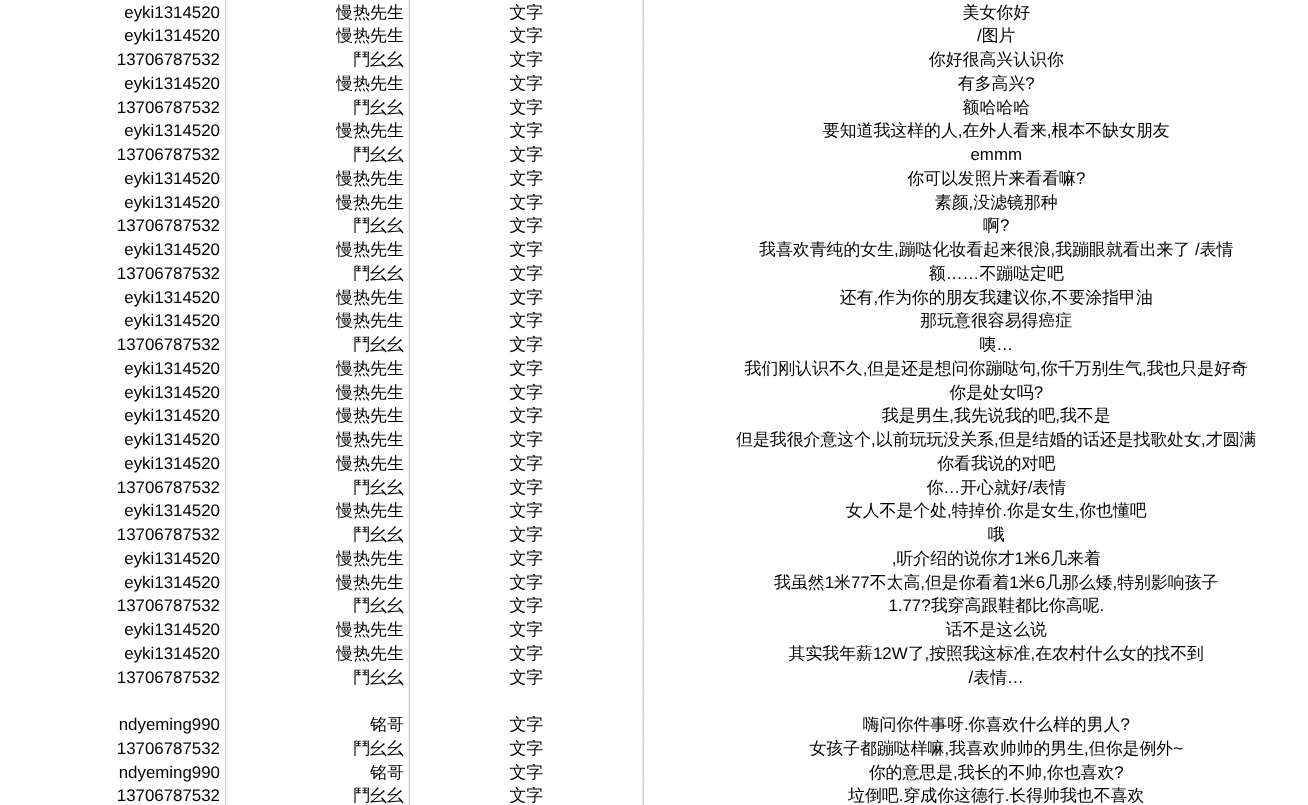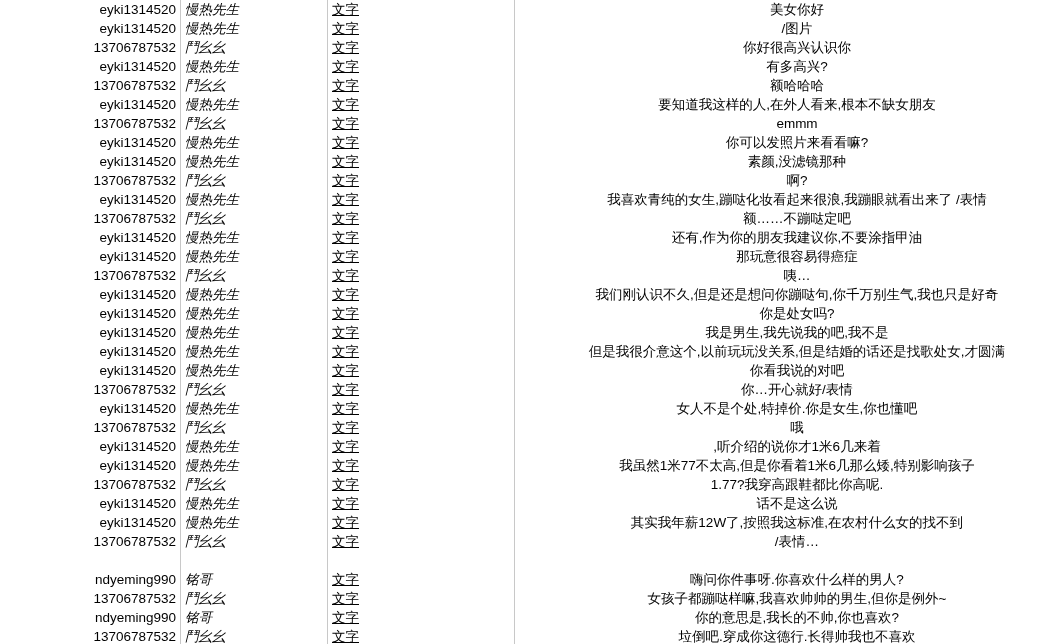--- a/index.html
+++ b/index.html
@@ -23,22 +23,22 @@
     height: 19px;
     line-height: 19px;
     font-size: 13.5px;
     padding: 0 4px;
     overflow: hidden;
     white-space: nowrap;
     border-right: 1px solid #c8c8c8;
     vertical-align: middle;
   }
   .col-a { width: 172px; text-align: right; }
-  .col-b { width: 138px; text-align: left; font-style: italic; }
-  .col-c { width: 178px; text-align: left; text-decoration: underline; }
+  .col-b { width: 138px; text-align: right; }
+  .col-c { width: 178px; text-align: center; }
   .col-d { width: 556px; text-align: center; border-right: none; }
   tr.blank td { border-right: 1px solid #c8c8c8; }
   tr.blank td.col-d { border-right: none; }
   .clip {
     display: block;
     overflow: hidden;
     text-overflow: clip;
     white-space: nowrap;
   }
 </style>

